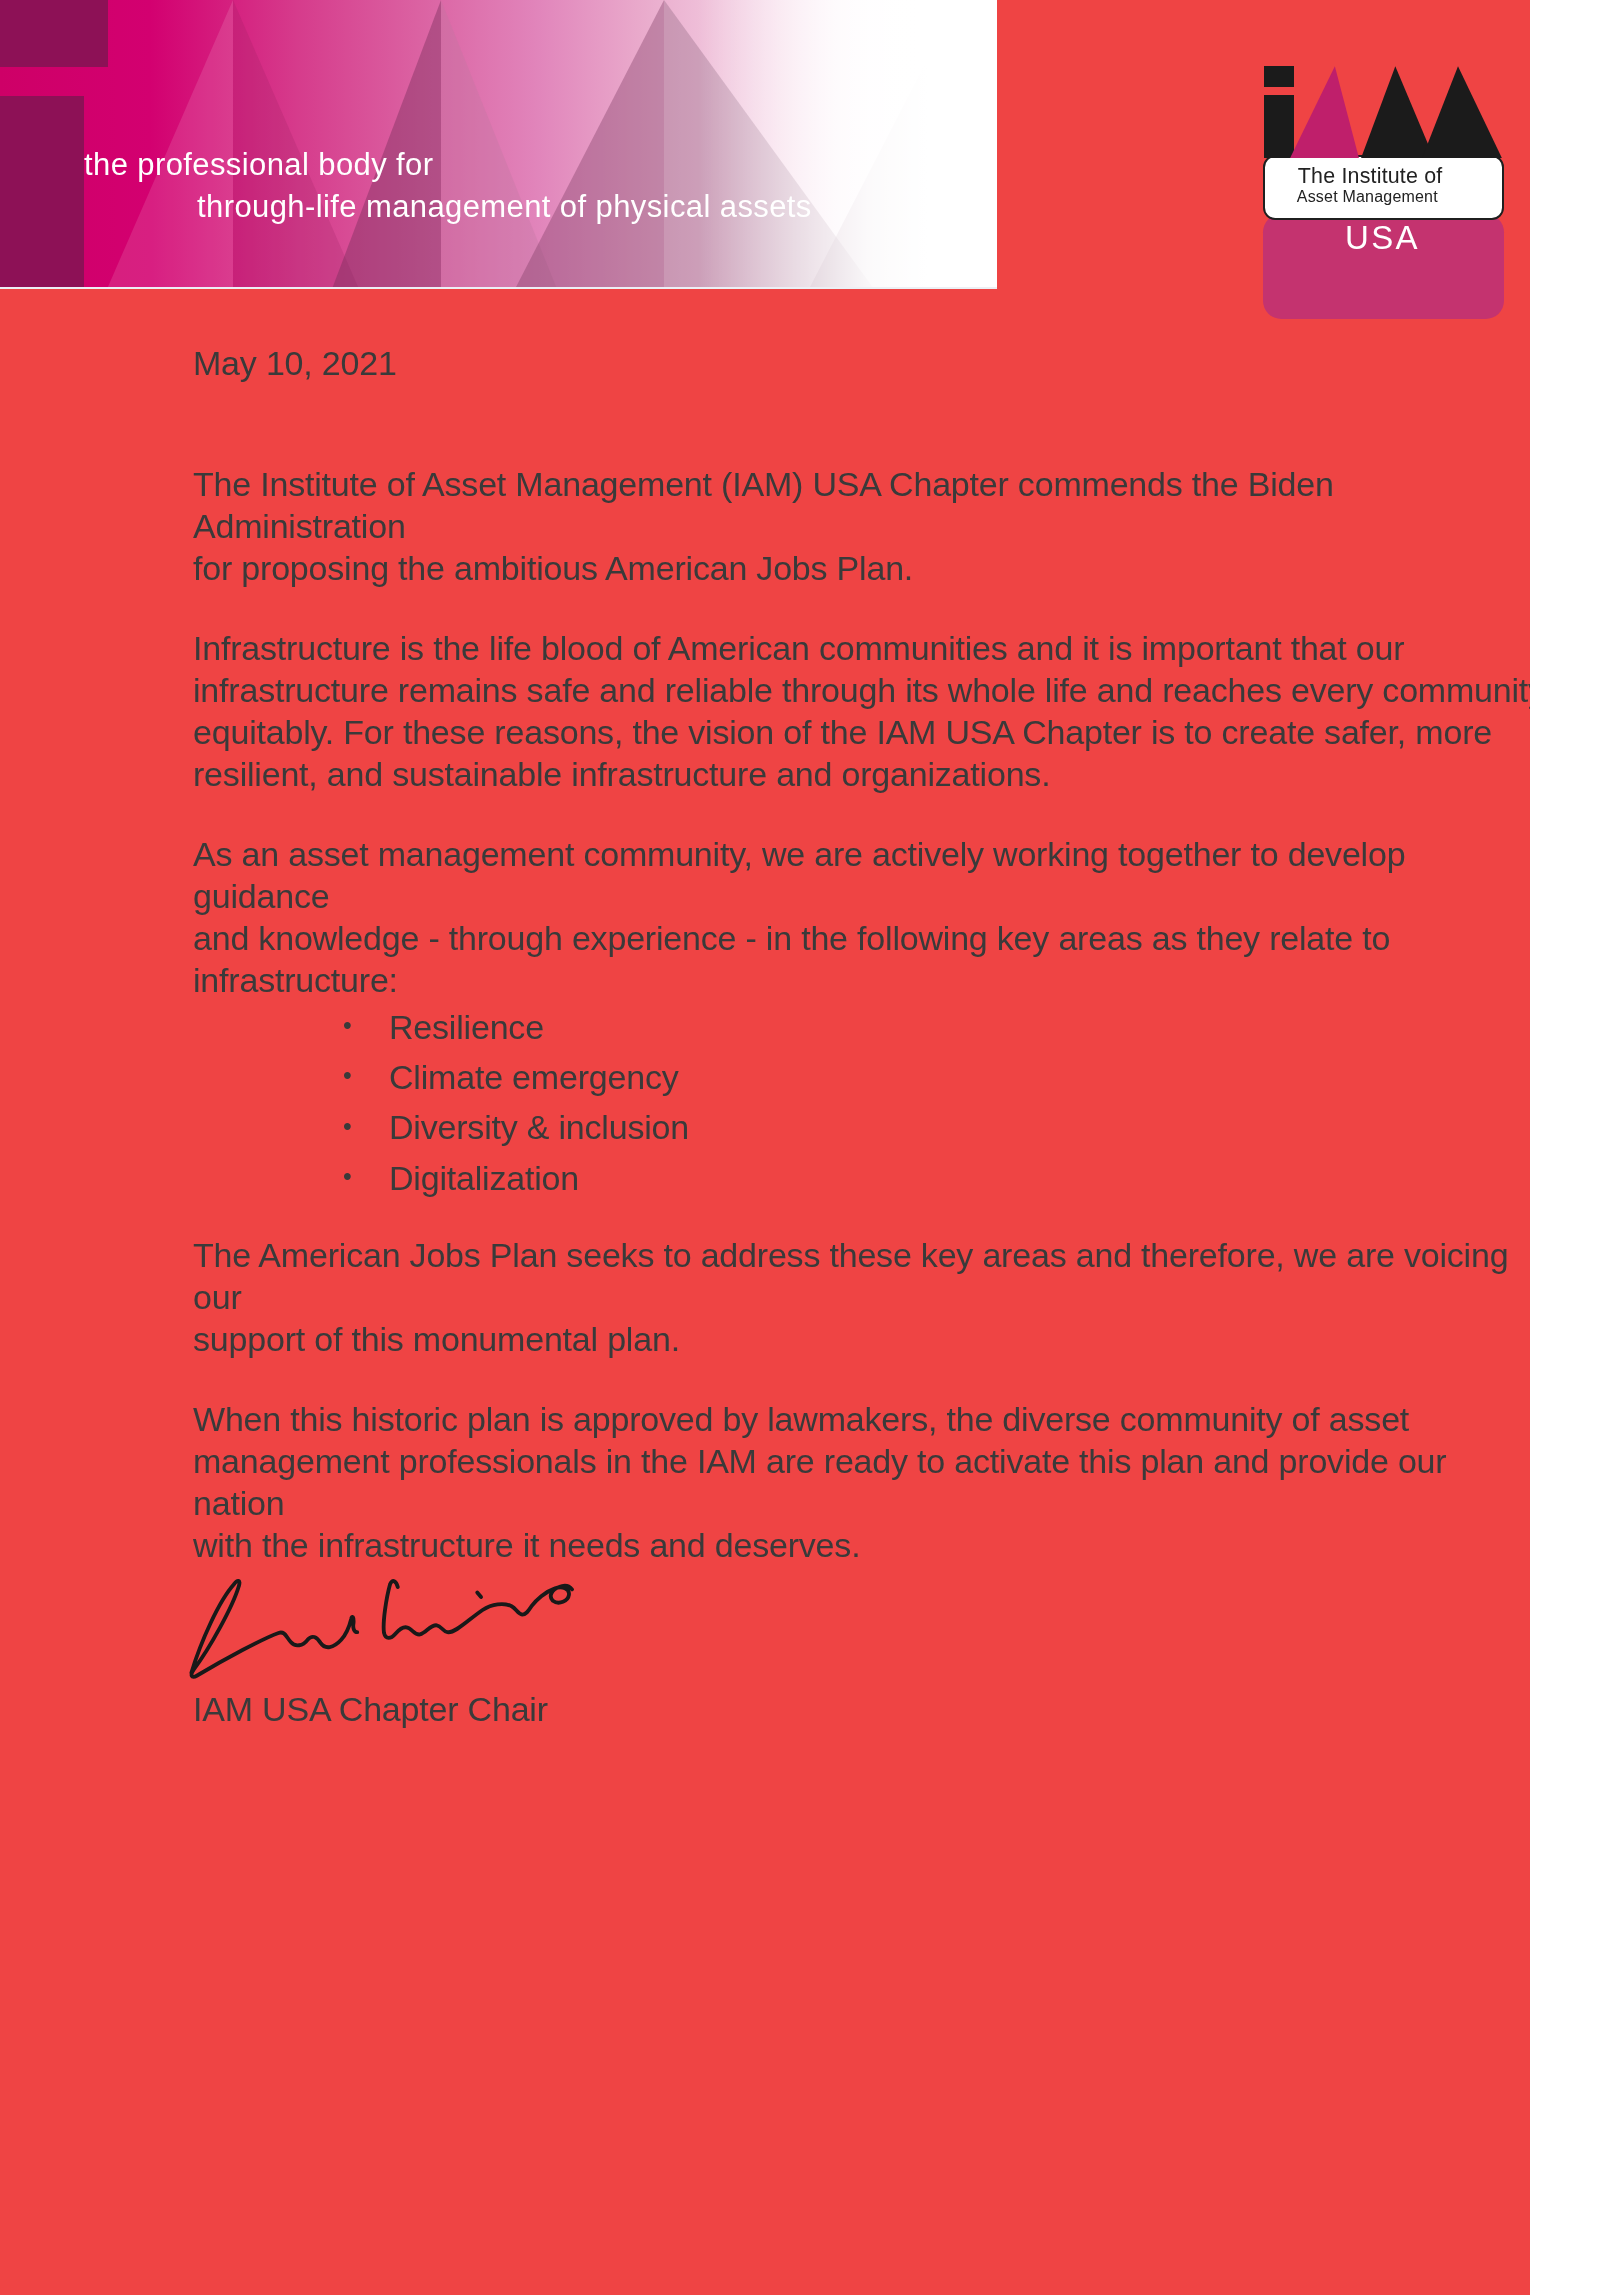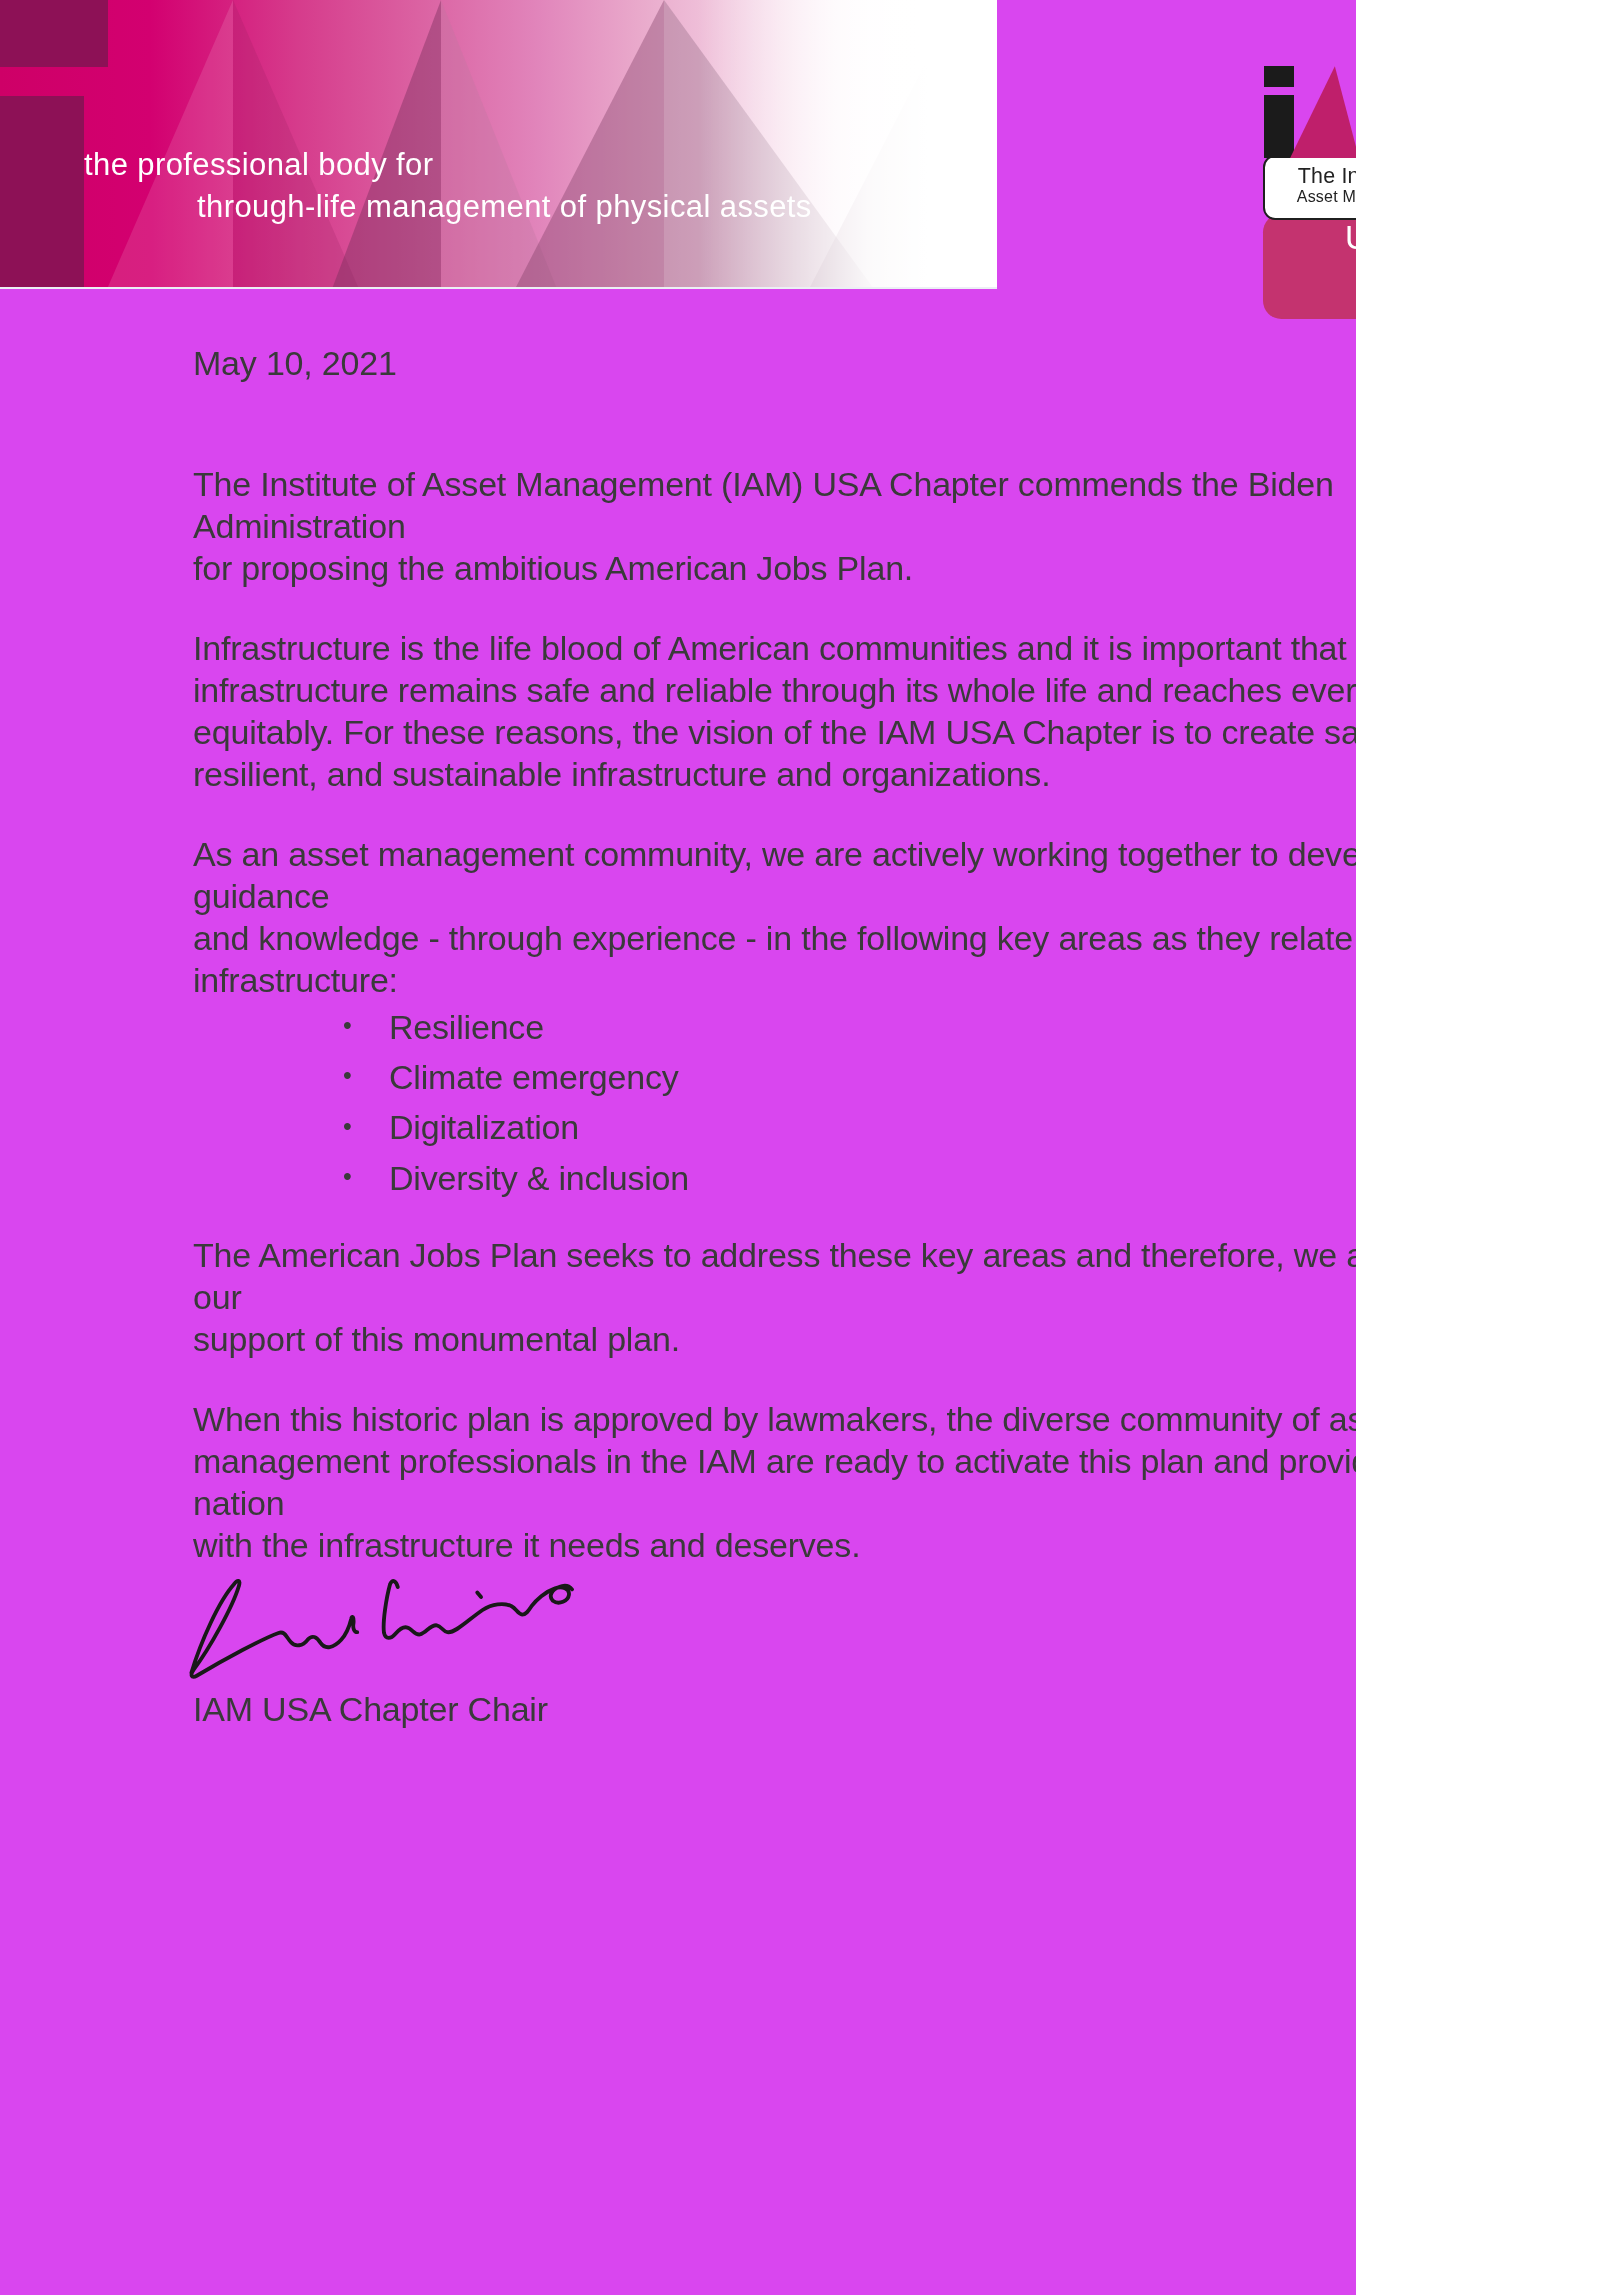--- a/index.html
+++ b/index.html
@@ -1,21 +1,21 @@
 <!DOCTYPE html>
 <html style="font-size:12.2px"><head>
 <meta charset="utf-8">
 <style>
   * { margin:0; padding:0; box-sizing:border-box; }
   html,body { background:#ffffff; }
   .page {
     position:relative;
-    width:1356px;
+    width:1530px;
     height:2295px;
-    background:#d946ef;
+    background:#ef4444;
     overflow:hidden;
     font-family:"Liberation Sans", sans-serif;
   }
 
   
   .banner {
     position:absolute; left:0; top:0;
     width:997px; height:289px;
     background:linear-gradient(90deg,
       #ce0067 0%, #d30070 15%, #d63c8c 30%, #db62a2 42%,
@@ -131,22 +131,22 @@
     <p>Infrastructure is the life blood of American communities and it is important that our
 infrastructure remains safe and reliable through its whole life and reaches every community
 equitably. For these reasons, the vision of the IAM USA Chapter is to create safer, more
 resilient, and sustainable infrastructure and organizations.</p>
     <p class="no-gap">As an asset management community, we are actively working together to develop guidance
 and knowledge - through experience - in the following key areas as they relate to
 infrastructure:</p>
     <ul class="key-areas">
       <li>Resilience</li>
       <li>Climate emergency</li>
+      <li>Diversity &amp; inclusion</li>
       <li>Digitalization</li>
-      <li>Diversity &amp; inclusion</li>
     </ul>
     <p>The American Jobs Plan seeks to address these key areas and therefore, we are voicing our
 support of this monumental plan.</p>
     <p class="no-gap">When this historic plan is approved by lawmakers, the diverse community of asset
 management professionals in the IAM are ready to activate this plan and provide our nation
 with the infrastructure it needs and deserves.</p>
 
     <svg class="signature-svg" width="428" height="130" viewBox="0 0 560 170" fill="none" stroke="#191919" stroke-width="5" stroke-linecap="round" stroke-linejoin="round">
       <path d="M28,150 C40,110 64,56 84,34 C88,28 93,28 90,37 C82,64 52,118 31,146 C26,153 28,158 35,154 C72,132 122,105 142,98 C150,95 152,103 158,110 C164,117 174,115 180,107 C186,100 192,103 197,111 C203,120 214,118 224,107 C231,99 234,92 237,80 C238,74 241,77 240,86 C239,92 241,97 245,97"></path>
       <path d="M298,38 C296,30 291,27 288,34 C283,52 278,84 280,98 C282,107 289,106 295,99 C301,92 307,88 313,92 C318,95 321,101 327,100 C335,98 341,87 349,88 C355,89 357,96 363,97 C373,99 391,80 409,68 C421,60 437,58 447,63 C453,66 455,73 461,74 C466,74 469,69 473,63 C479,55 491,44 503,40 C513,36 523,40 522,48 C521,56 509,62 501,56 C495,50 499,42 509,38 C516,35 522,36 526,41"></path>

